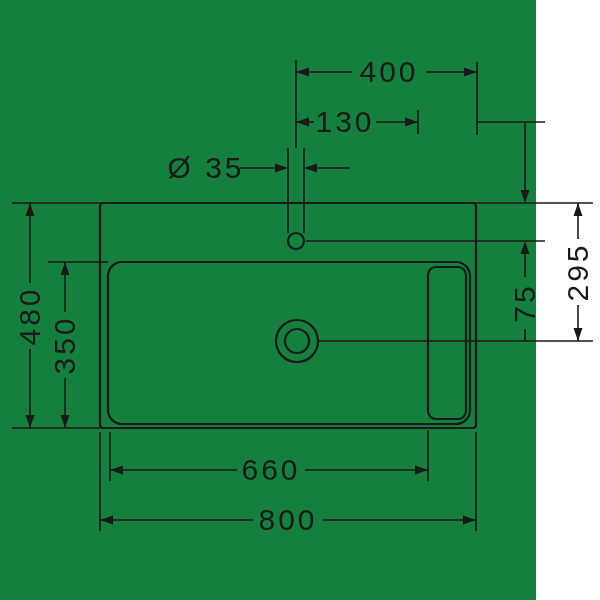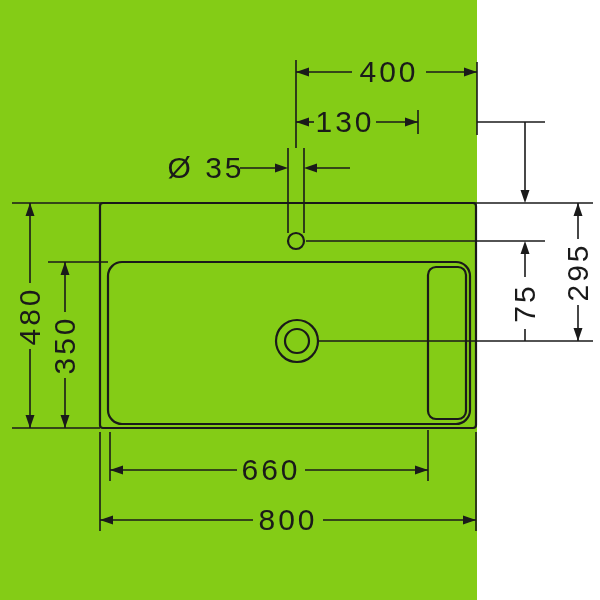--- a/index.html
+++ b/index.html
@@ -1,23 +1,23 @@
 <!DOCTYPE html>
 <html><head>
 <meta charset="utf-8">
 <style>
   html, body {
     margin: 0;
     padding: 0;
     background: #ffffff;
   }
   .canvas {
-    width: 477px;
+    width: 536px;
     height: 600px;
-    background: #84cc16;
+    background: #15803d;
     position: relative;
     font-family: "Liberation Sans", sans-serif;
   }
   svg { display: block; }
   .dim-text {
     font-family: "Liberation Sans", "DejaVu Sans", sans-serif;
     font-size: 30px;
     letter-spacing: 3px;
     fill: #1a1a1a;
   }

